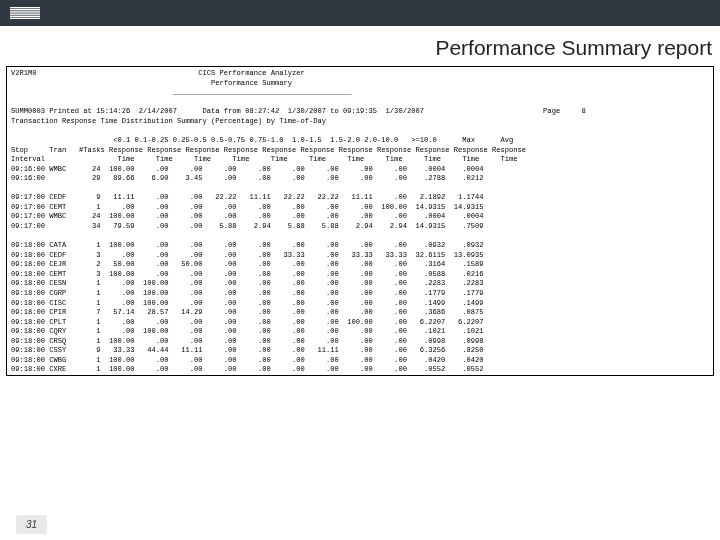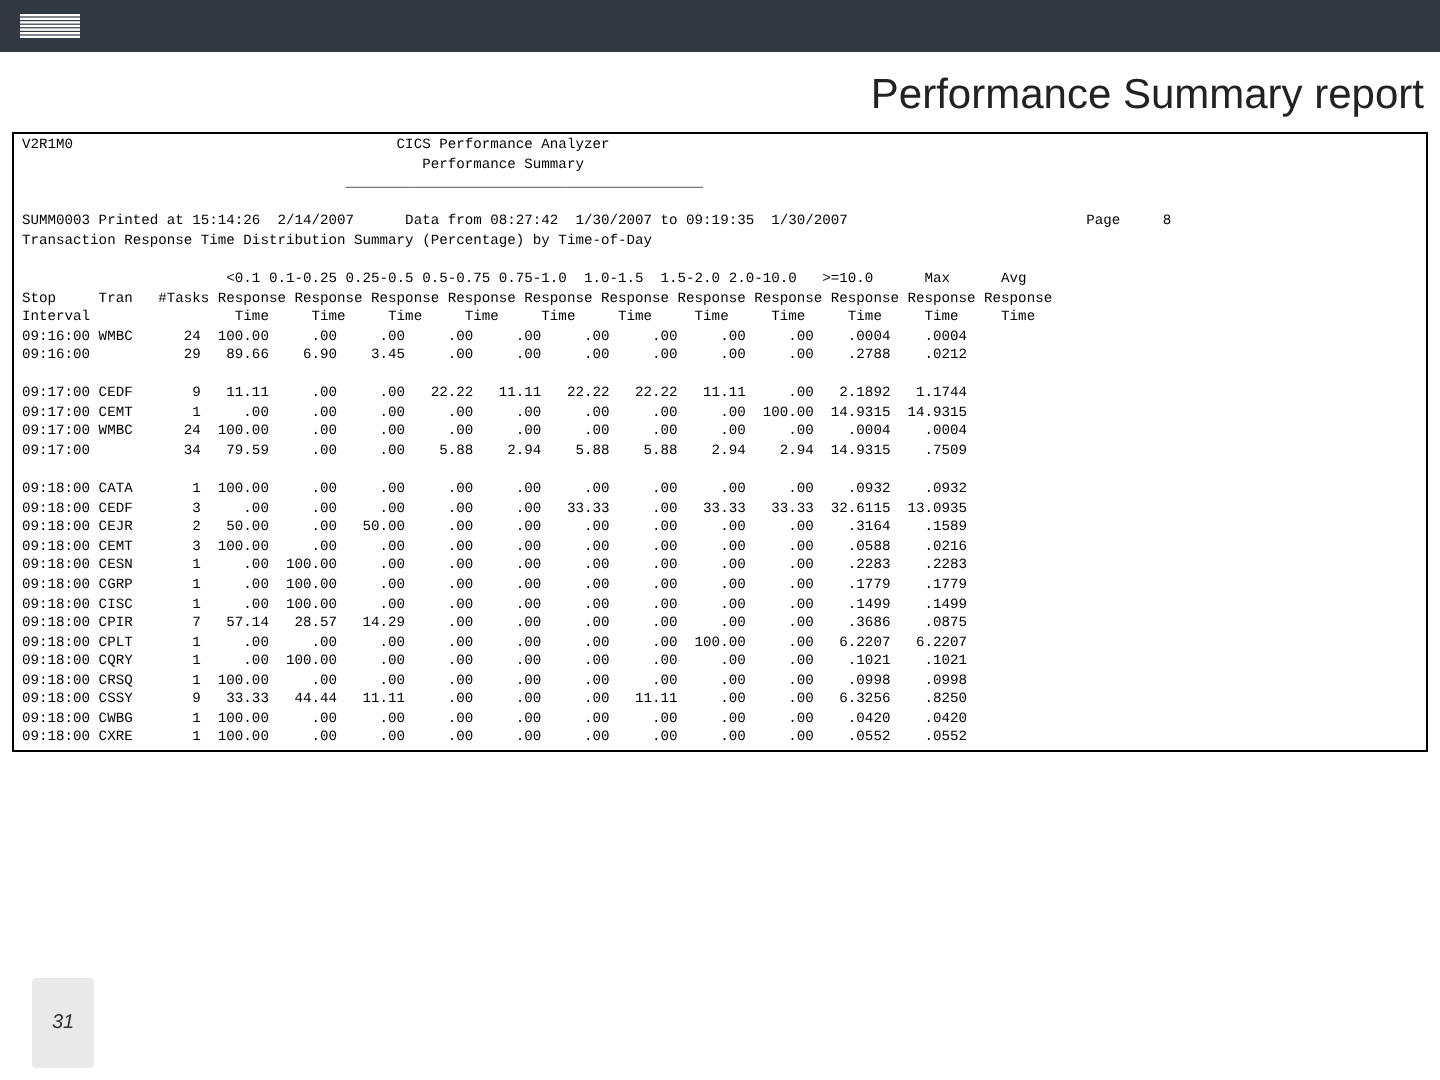--- a/index.html
+++ b/index.html
@@ -17,21 +17,21 @@
     border: 1px solid #000; margin: 0 6px; height: 310px; overflow: hidden;
     font-family: "Courier New", monospace; font-size: 7.1px; line-height: 1.35;
     white-space: pre; color: #000; padding: 2px 4px;
   }
   .footer {
     position: absolute; bottom: 6px; left: 0; right: 0;
     display: flex; justify-content: space-between; padding: 0 16px;
     font-size: 10px; color: #333;
   }
   .page-num {
-    background: #e9e9e9; padding: 17px 10px; border-radius: 2px;
+    background: #e9e9e9; padding: 4px 10px; border-radius: 2px;
     font-size: 10px; color: #333; font-style: italic;
   }
 </style>
 </head>
 <body>
 
 <div class="header">
   <span class="ibm-logo">
     <svg viewBox="0 0 50 20" width="30">
         <g fill="#fff">

